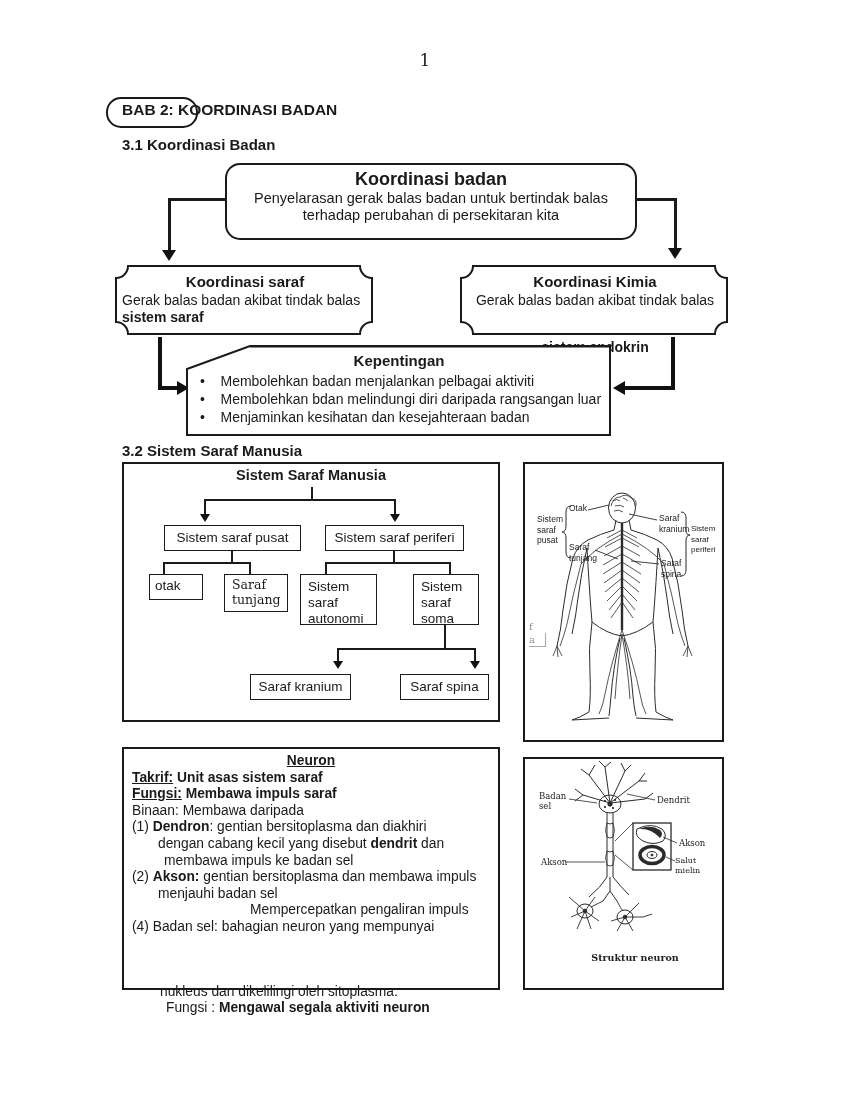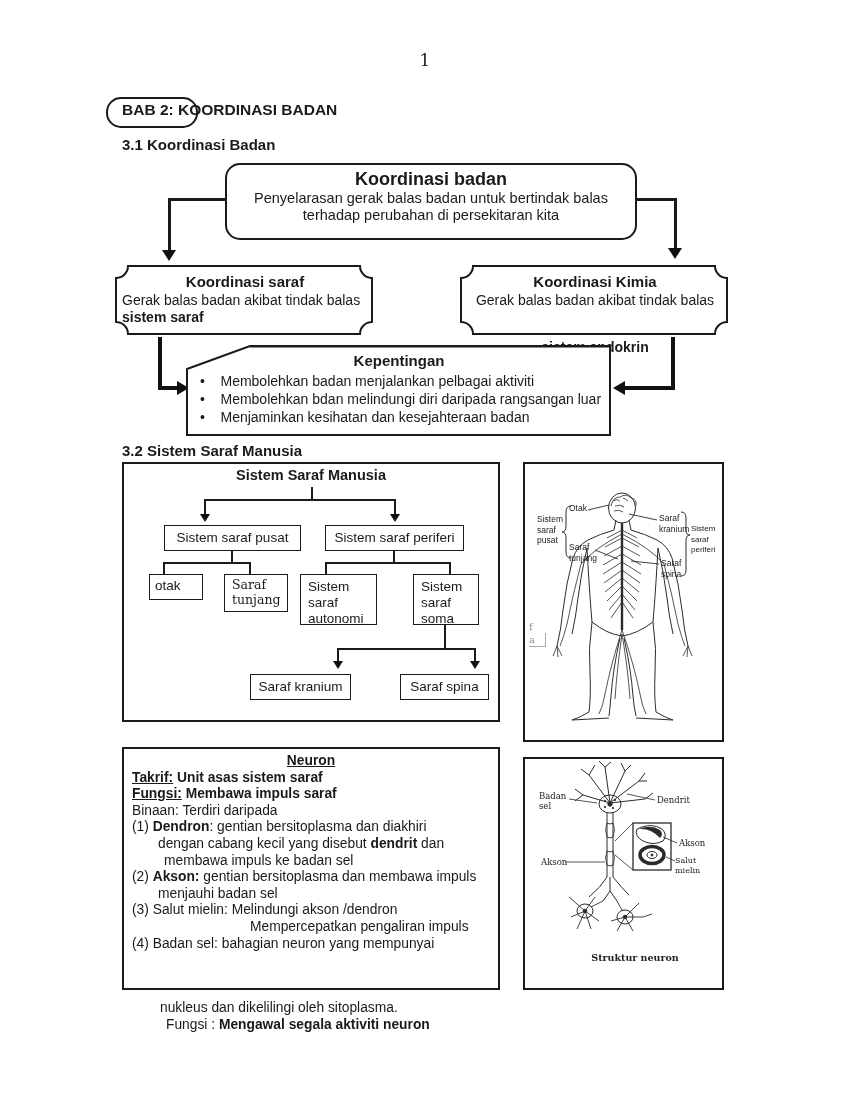--- a/index.html
+++ b/index.html
@@ -162,27 +162,26 @@
 
   <div class="abs" style="left:529px;top:620px;width:20px;font-family:'DejaVu Serif',serif;font-size:10px;line-height:13px;color:#909090;">
     <div>f</div>
     <div style="border-right:1px solid #a8a8a8;border-bottom:1px solid #a8a8a8;width:16px;">a</div>
   </div>
 
   <div class="bx" style="left:122px;top:747px;width:378px;height:243px;padding:4px 8px;">
     <div class="nline ctr"><span class="b u">Neuron</span></div>
     <div class="nline"><span class="b u">Takrif:</span><span class="b"> Unit asas sistem saraf</span></div>
     <div class="nline"><span class="b u">Fungsi:</span><span class="b">  Membawa impuls saraf</span></div>
-    <div class="nline">Binaan: Terdiri daripada</div>
+    <div class="nline">Binaan: Membawa daripada</div>
     <div class="nline"><span>(1)  </span><span class="b">Dendron</span><span>: gentian bersitoplasma  dan diakhiri</span></div>
     <div class="nline" style="padding-left:26px;"><span>dengan cabang kecil yang  disebut </span><span class="b">dendrit</span><span>  dan</span></div>
     <div class="nline" style="padding-left:32px;">membawa impuls ke badan sel</div>
     <div class="nline"><span>(2)  </span><span class="b">Akson:</span><span> gentian bersitoplasma dan membawa impuls</span></div>
     <div class="nline" style="padding-left:26px;">menjauhi badan sel</div>
-    <div class="nline">(3)  Salut mielin:  Melindungi akson /dendron</div>
     <div class="nline" style="padding-left:118px;">Mempercepatkan pengaliran impuls</div>
     <div class="nline">(4)  Badan sel:  bahagian neuron yang mempunyai</div>
     <div class="nline" style="padding-left:28px;margin-top:48px;">nukleus dan dikelilingi oleh sitoplasma.</div>
     <div class="nline" style="padding-left:34px;"><span>Fungsi :  </span><span class="b">Mengawal segala aktiviti neuron</span></div>
   </div>
 
   <div class="bx" style="left:523px;top:757px;width:201px;height:233px;">
     <svg width="197" height="229" viewBox="0 0 197 229">
       <g stroke="#2b2b2b" fill="none" stroke-width="1">
         <path d="M85,44 L64,16 M64,16 L56,10 M64,16 L70,6 M85,44 L80,8 M80,8 L74,2 M80,8 L86,3 M85,44 L100,12 M100,12 L96,4 M100,12 L106,6 M85,44 L114,22 M114,22 L120,14 M114,22 L122,22 M85,44 L120,40 M120,40 L128,34 M85,44 L58,36 M58,36 L50,30 M58,36 L50,42"></path>

